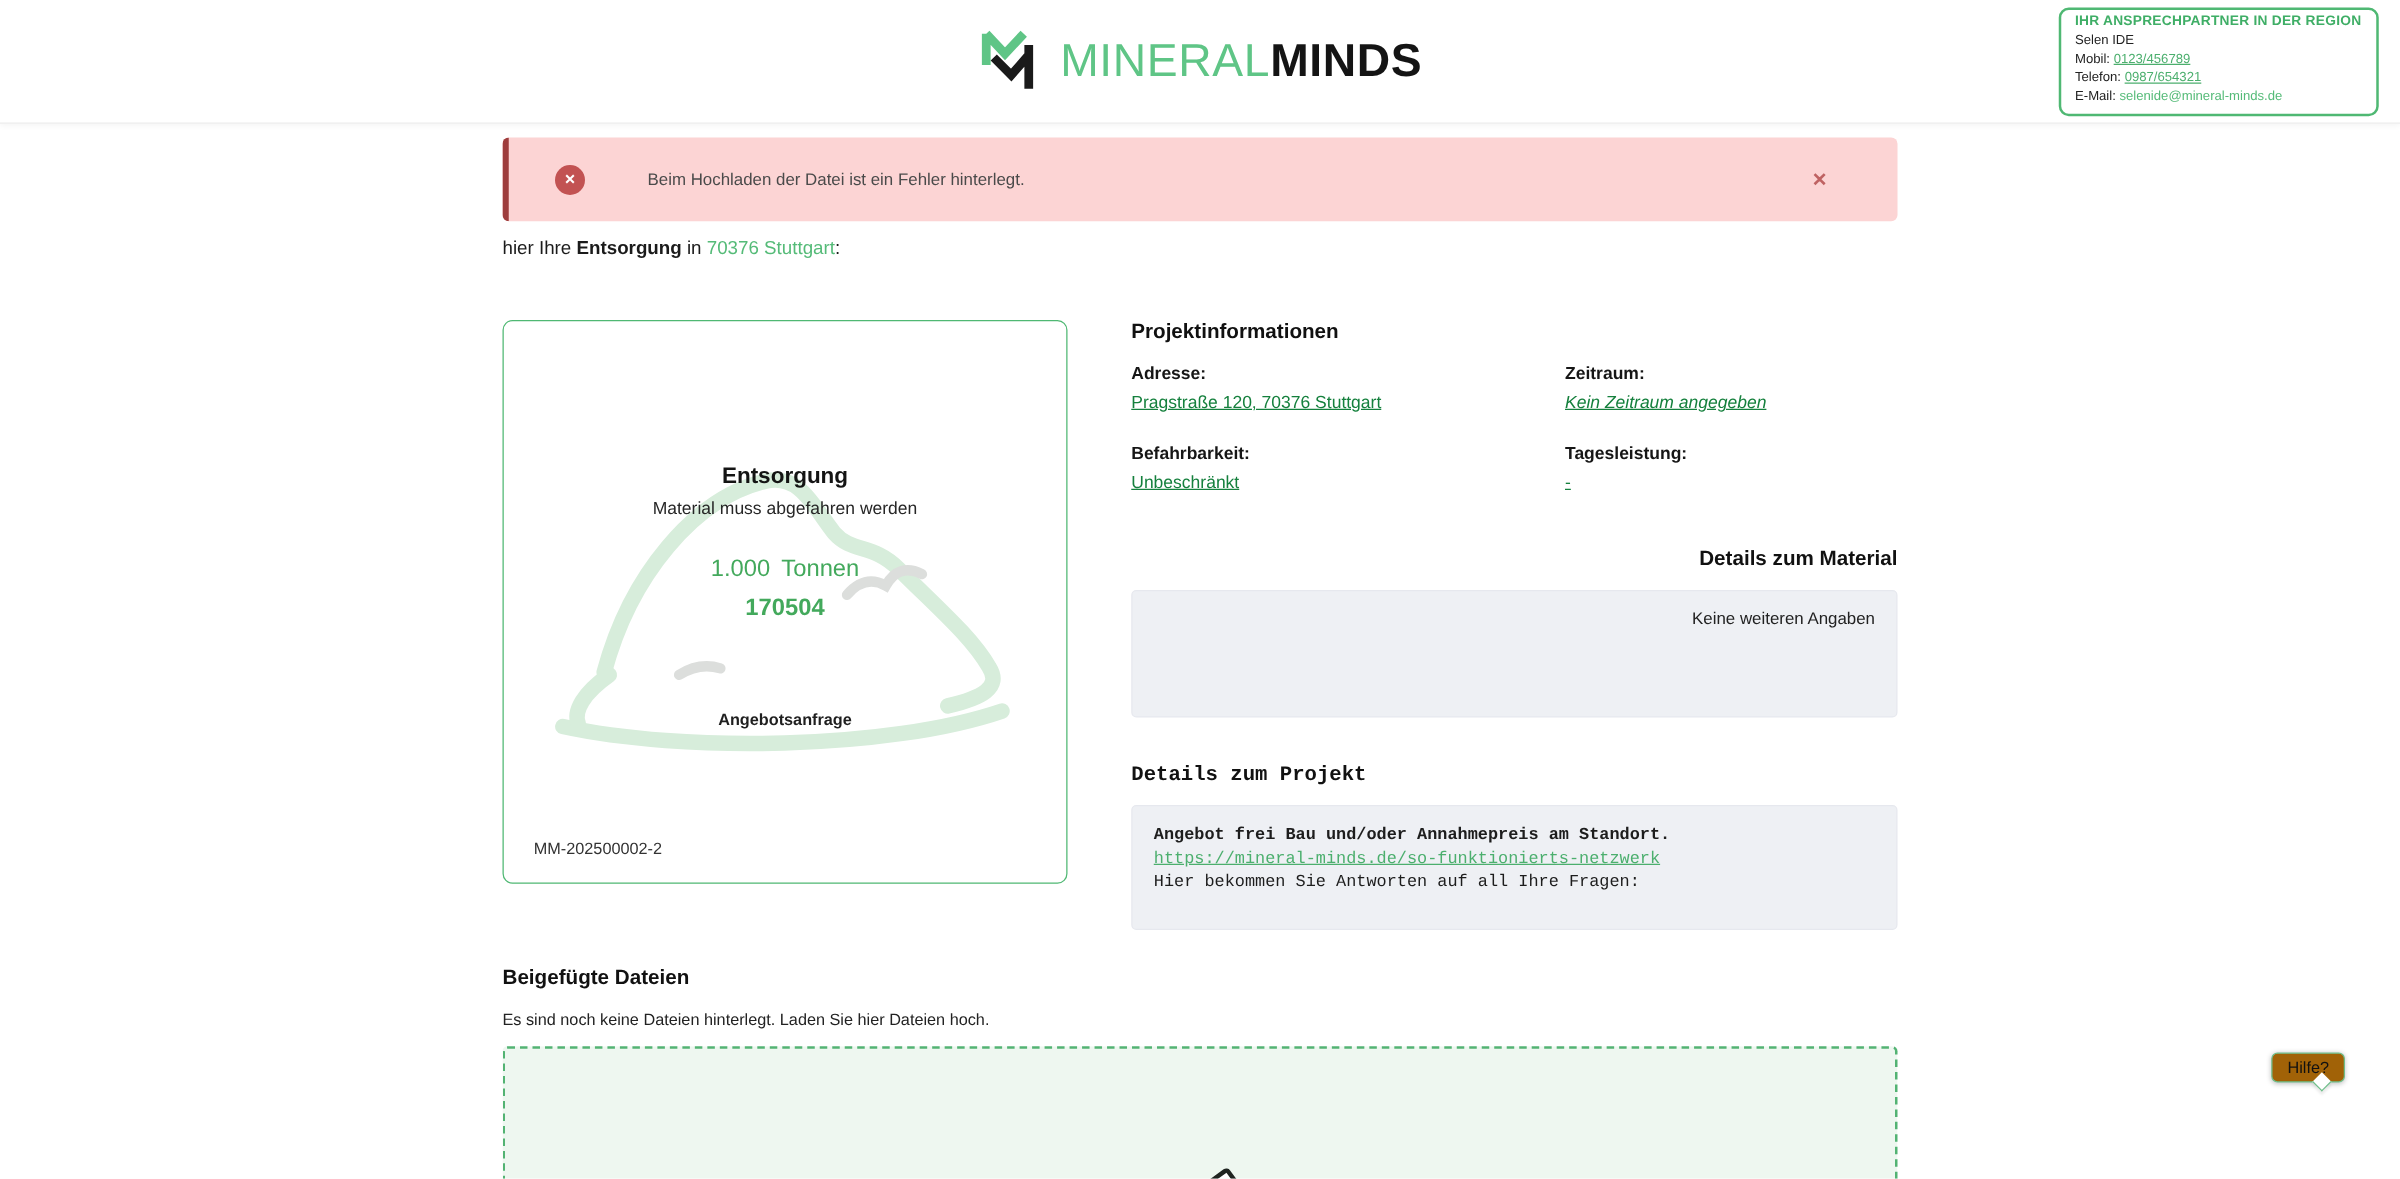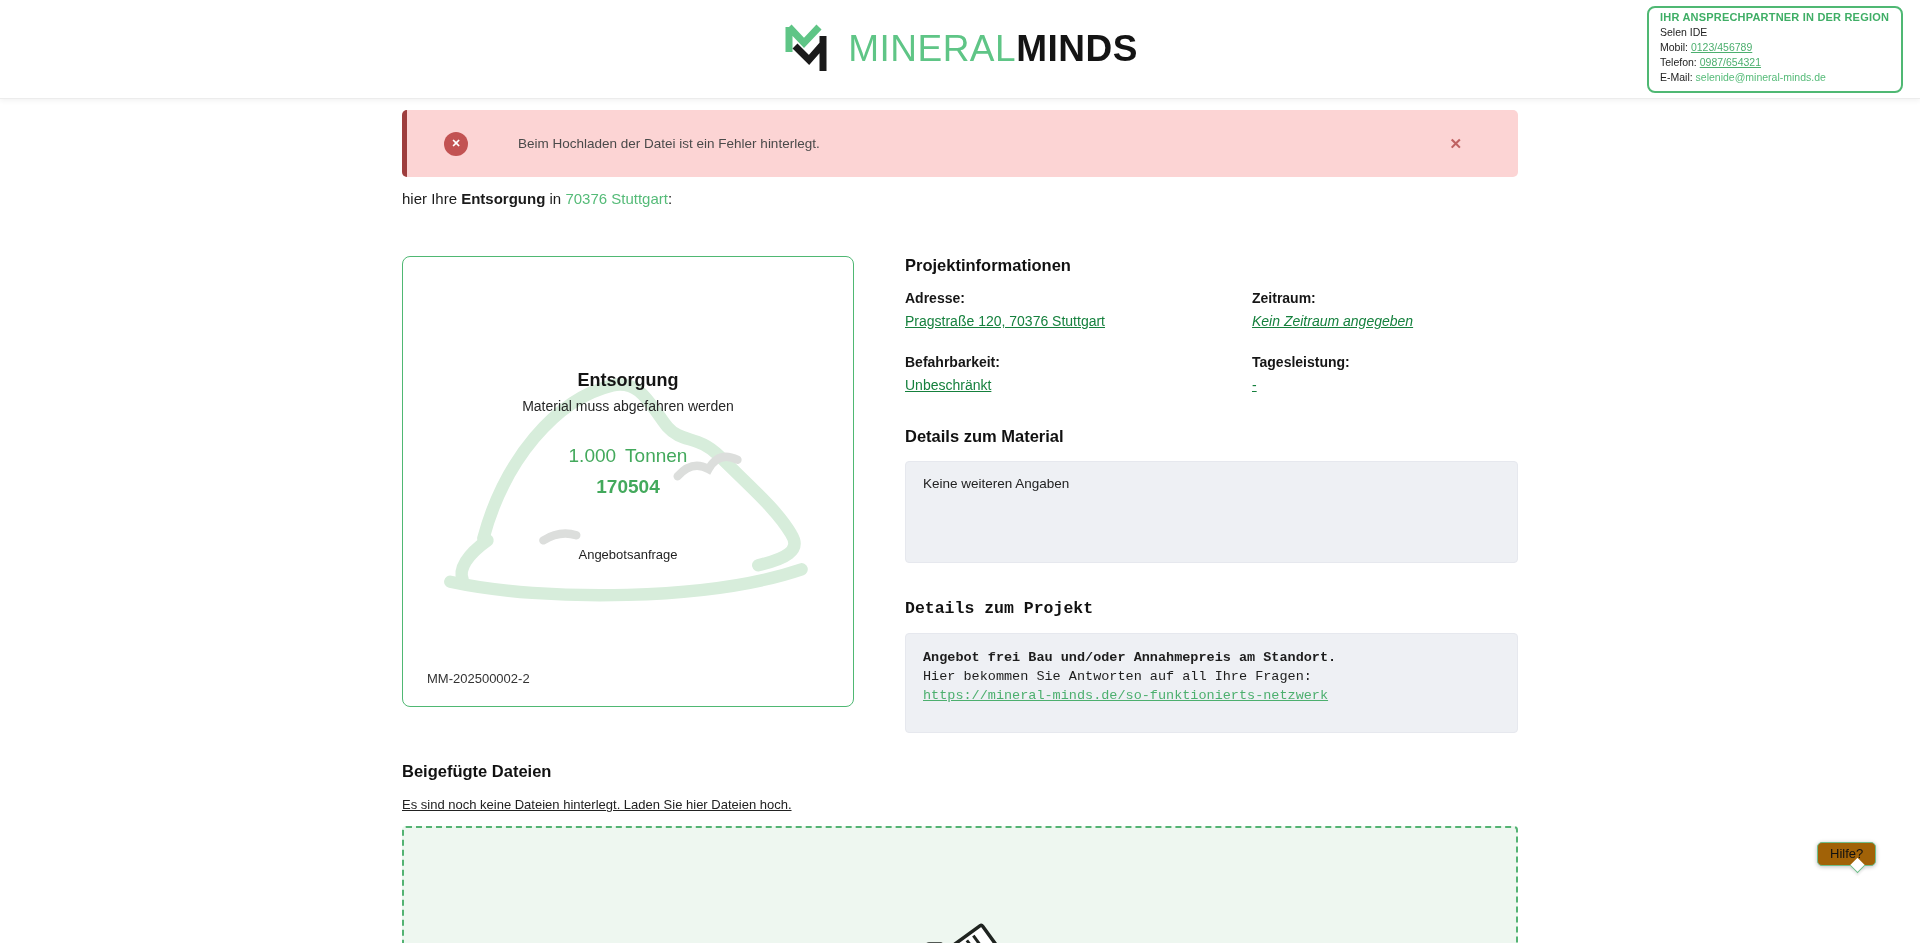--- a/index.html
+++ b/index.html
@@ -48,42 +48,42 @@
   
   .offer-card { position: relative; width: 452px; height: 451px; border: 1px solid #4fb873;
                 border-radius: 8px; overflow: hidden; flex: 0 0 auto; background: #fff; }
   .watermark { position: absolute; left: 50%; top: 54%; transform: translate(-50%,-50%); pointer-events: none; }
   .offer-inner { position: relative; text-align: center; padding-top: 113px; }
   .offer-title { font-size: 18px; font-weight: 700; color: #141414; }
   .offer-subtitle { font-size: 14px; color: #262626; margin-top: 7px; }
   .offer-amount { margin-top: 31px; font-size: 19px; font-weight: 400; color: #43a95c; }
   .offer-amount .unit { margin-left: 9px; }
   .offer-code { margin-top: 9px; font-size: 19px; font-weight: 700; color: #43a95c; }
-  .offer-type { margin-top: 49px; font-size: 13px; color: #1f1f1f; }
+  .offer-type { margin-top: 70px; font-size: 13px; color: #1f1f1f; font-weight: bold; }
   .offer-ref { position: absolute; left: 24px; bottom: 20px; font-size: 13px; color: #333; }
 
   
   .right-col { margin-left: 51px; width: 613px; }
   .section-title { font-size: 16.5px; font-weight: 700; color: #111; }
   .pi-grid { margin-top: 15px; display: grid; grid-template-columns: 347px 1fr; row-gap: 25px; }
   .field-label { font-size: 14px; font-weight: 700; color: #161616; }
   .field-value { font-size: 14px; color: #15803d; margin-top: 7px; text-decoration: underline; }
   .field-value.italic { font-style: italic; }
 
   .gray-box { background: #eef0f4; border: 1px solid #e6e8ee; border-radius: 4px; }
-  .material-section { margin-top: 34px; }
+  .material-section { margin-top: 45px; text-align: right; }
   .material-box { margin-top: 15px; height: 102px; padding: 14px 17px; font-size: 13.5px; color: #222; }
   .project-section { margin-top: 36px; font-family: Liberation Mono, monospace; }
   .project-box { margin-top: 15px; height: 100px; padding: 14px 17px; font-size: 13.5px; line-height: 19px; color: #1d1d1d; }
   .project-box .bold-line { font-weight: 700; }
   .project-box a { color: #4caf6e; }
 
   
   .attachments { margin-top: 29px; }
-  .attachments-empty { margin-top: 16px; font-size: 13px; color: #222; text-decoration: underline; }
+  .attachments-empty { margin-top: 16px; font-size: 13px; color: #222; }
   .dropzone { position: relative; margin-top: 14px; height: 170px; background: #eef7f0;
               border: 2px dashed #53b373; border-radius: 4px; cursor: pointer; }
   .dropzone-icon { position: absolute; left: 50%; top: 91px; transform: translateX(-50%); }
 
   
   .help-btn { position: absolute; left: 1817px; top: 842px; background: #a16207; border: 1.5px solid #6fbe8a;
               border-radius: 5px; padding: 3px 12px 4px; font-size: 13px; color: #111; cursor: pointer;
               box-shadow: 0 1px 4px rgba(0,0,0,0.25); z-index: 6; }
   .help-btn::after { content: ""; position: absolute; right: 12px; bottom: -6px; width: 10px; height: 10px;
                      background: #fff; border-right: 1.5px solid #6fbe8a; border-bottom: 1.5px solid #6fbe8a;
@@ -186,22 +186,22 @@
 
         <section class="material-section">
           <h2 class="section-title">Details zum Material</h2>
           <div class="gray-box material-box">Keine weiteren Angaben</div>
         </section>
 
         <section class="project-section">
           <h2 class="section-title">Details zum Projekt</h2>
           <div class="gray-box project-box">
             <div class="bold-line">Angebot frei Bau und/oder Annahmepreis am Standort.</div>
+            <div><a href="#">https://mineral-minds.de/so-funktionierts-netzwerk</a></div>
             <div>Hier bekommen Sie Antworten auf all Ihre Fragen:</div>
-            <div><a href="#">https://mineral-minds.de/so-funktionierts-netzwerk</a></div>
           </div>
         </section>
 
       </div>
     </div>
 
     <section class="attachments">
       <h2 class="section-title">Beigefügte Dateien</h2>
       <p class="attachments-empty">Es sind noch keine Dateien hinterlegt. Laden Sie hier Dateien hoch.</p>
       <div class="dropzone">

